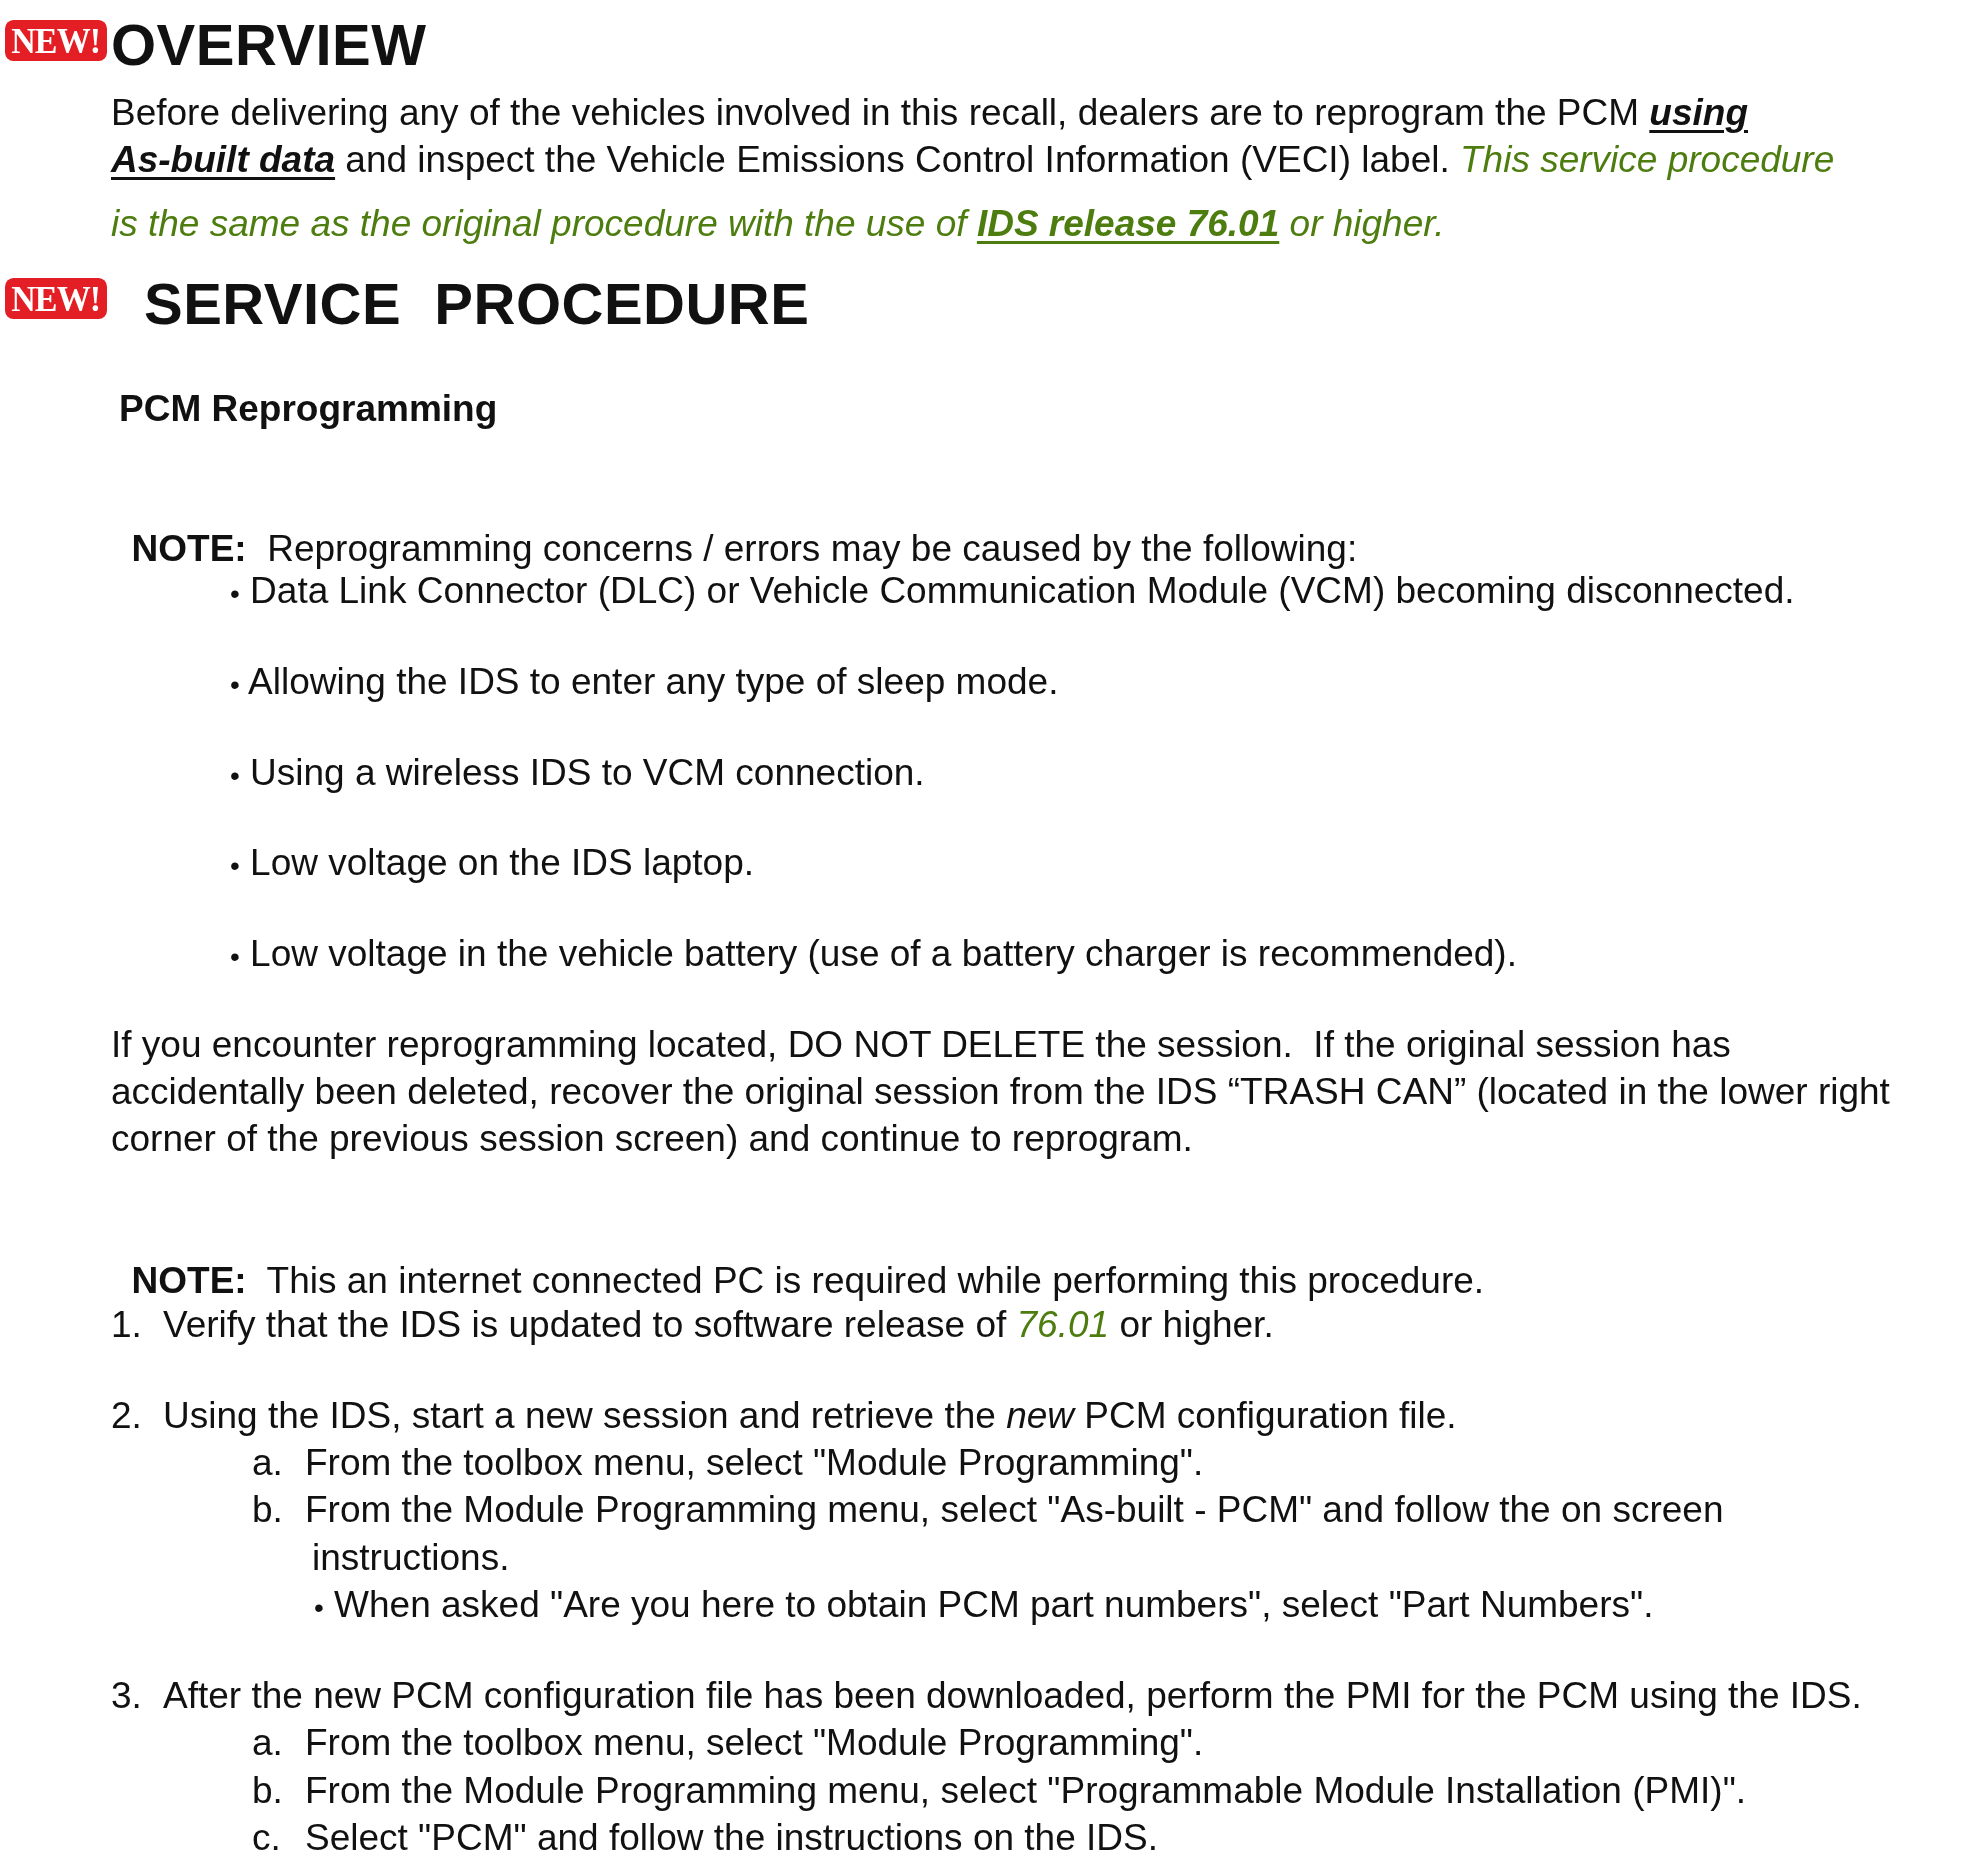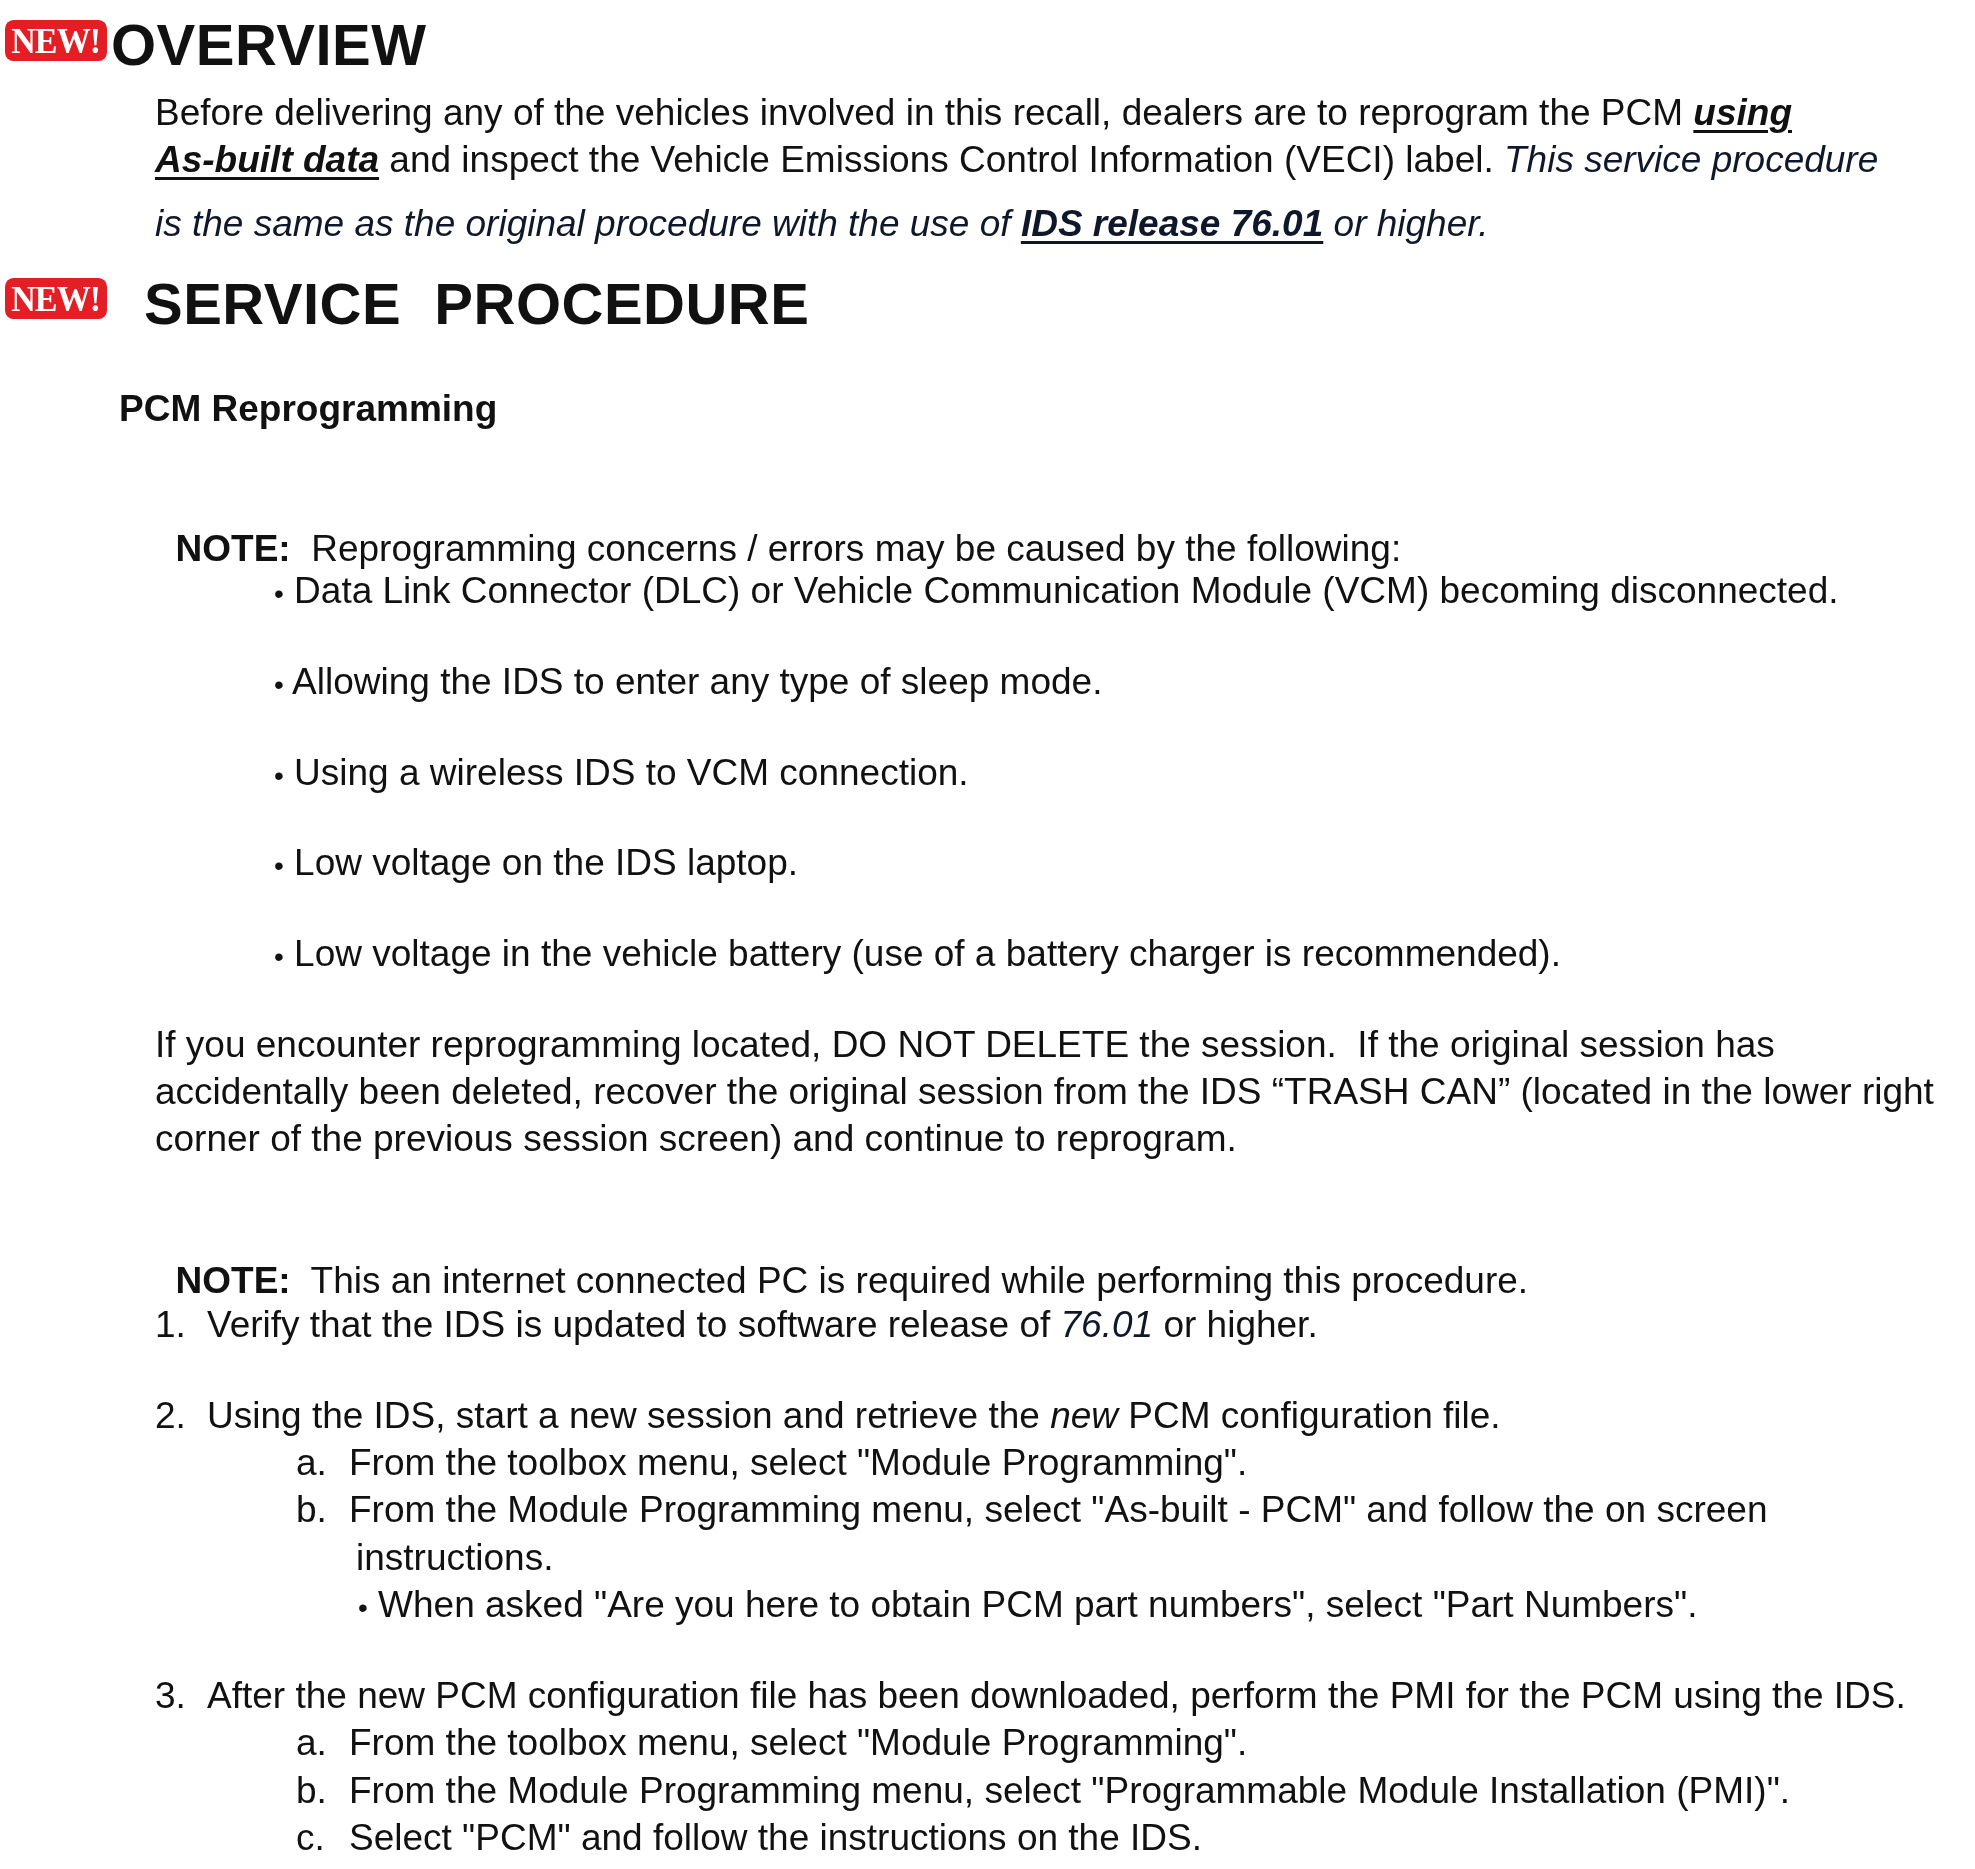--- a/index.html
+++ b/index.html
@@ -9,22 +9,22 @@
     }
     .abs { position: absolute; white-space: nowrap; }
     .badge {
       position: absolute; left: 4.7px; width: 102px; height: 39px;
       background: #E31E24; border-radius: 8.4px;
       color: #ffffff; font-family: "Liberation Serif", serif; font-weight: bold;
       font-size: 34px; line-height: 39px; text-align: center; letter-spacing: -0.9px;
       transform: scaleY(1.05);
     }
     .h1 { font-size: 58px; font-weight: bold; left: 111px; letter-spacing: 0.5px; }
-    .body { font-size: 37px; line-height: 47px; margin-left: 44px; }
-    .red { color: #0f172a; }
+    .body { font-size: 37px; line-height: 47px; }
+    .red { color: #4d7c0f; }
     .it { font-style: italic; }
     .b { font-weight: bold; }
     .ul { text-decoration: underline; text-decoration-thickness: 2.8px; text-underline-offset: 4.7px; }
     .h2 { font-size: 37px; font-weight: bold; left: 111px; margin-left: 8px; }
     .bullet-dot { font-size: 28px; }
   </style>
 </head>
 <body>
 
 <div class="badge" style="top:20.6px;">NEW!</div>

